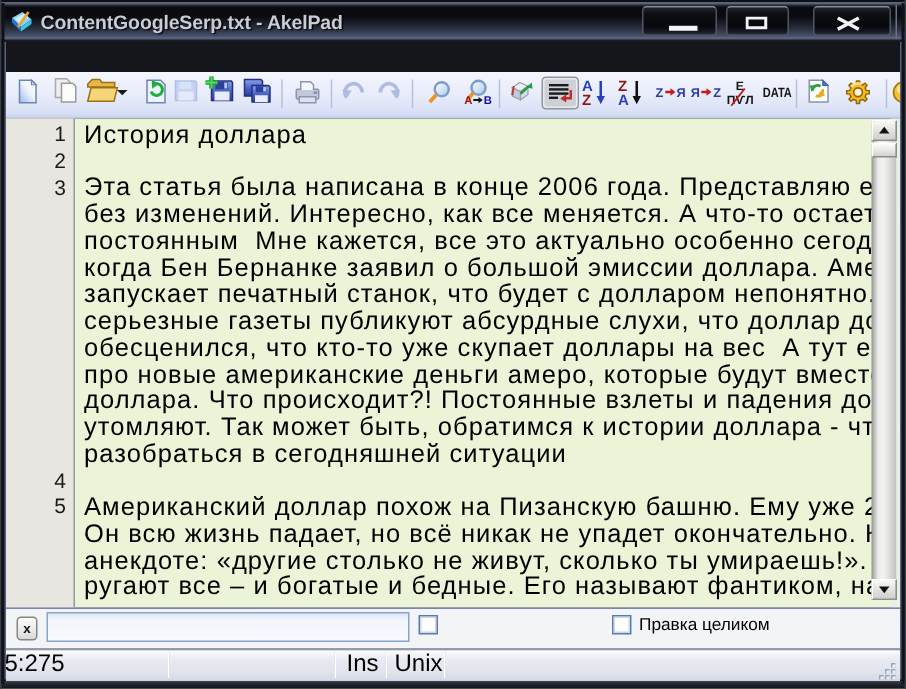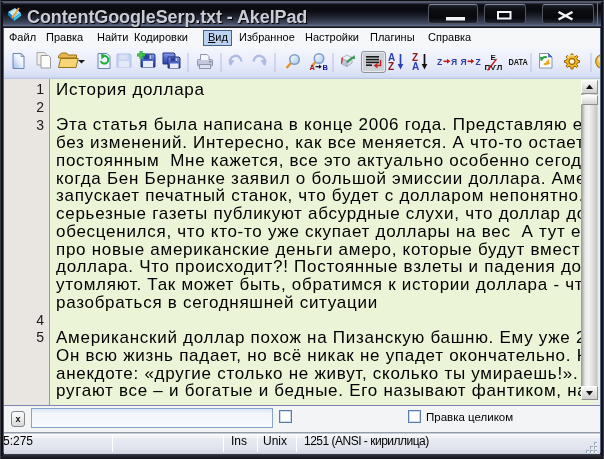--- a/index.html
+++ b/index.html
@@ -4,21 +4,21 @@
 <style>
 * { margin:0; padding:0; box-sizing:border-box; }
 html,body { width:604px; height:459px; overflow:hidden; font-family:"Liberation Sans", sans-serif; -webkit-font-smoothing:antialiased; }
 #win { position:absolute; left:0; top:0; width:604px; height:459px; background:#14161c; }
 
 
 #titlebar { position:absolute; left:0; top:0; width:604px; height:28px;
   background:linear-gradient(180deg,#0e1015 0px,#0e1015 1px,#5c6478 1.6px,#5a6276 2.4px,#2a2e3a 3.4px,#0a0b10 5px,#0b0c11 11px,#1d212c 16px,#2f3546 20px,#434c64 23.5px,#5d6884 25.5px,#3a3f4e 26.3px,#191b22 27px,#14161c 28px);
 }
 #ticon { position:absolute; left:7px; top:7px; width:15px; height:15px; }
-#ttext { position:absolute; left:27px; top:7px; font-size:18px; font-weight:bold; color:#c9ccd5; text-shadow:1px 1px 1px #000; letter-spacing:-0.1px; }
+#ttext { position:absolute; left:27px; top:7px; font-size:13px; font-weight:bold; color:#c9ccd5; text-shadow:1px 1px 1px #000; letter-spacing:-0.1px; }
 .tbtn { position:absolute; top:4px; height:20px; border-radius:3px;
   background:linear-gradient(180deg,#20242e 0%,#0d0e13 25%,#07080c 70%,#161a25 90%,#272e3f 100%);
   border:1px solid #50545f; border-top-color:#868c99; }
 #btnmin { left:428px; width:50px; }
 #btnmax { left:484px; width:42px; }
 #btncls { left:542px; width:52px; }
 
 
 #menubar { position:absolute; left:4px; top:28px; width:596px; height:20px; background:#f6f7f9; font-size:11px; color:#000; }
 .mi { position:absolute; top:3px; }
@@ -48,21 +48,21 @@
 
 #searchbar { position:absolute; left:4px; top:405px; width:596px; height:27px; background:#f3f4f6; border-top:1px solid #7a84ae; }
 #sclose { position:absolute; left:7px; top:5px; width:14px; height:16px; border:1px solid #858585; border-radius:3px;
   background:linear-gradient(180deg,#fdfdfd,#e8e8e8 60%,#d8d8d8); font-size:9px; font-weight:bold; text-align:center; line-height:14px; color:#111; }
 #sinput { position:absolute; left:27px; top:2px; width:242px; height:20px; border:1px solid #86a3cc; background:linear-gradient(180deg,#dde6f4 0%,#f2f6fd 25%,#f7fafe 100%); }
 .cb { position:absolute; top:4px; width:13px; height:13px; background:#fff; border:1px solid #5a7ca8; box-shadow:inset 0 0 0 1px #c9d8ea; }
 .cblabel { position:absolute; top:5px; font-size:11.5px; color:#000; }
 
 
 #statusbar { position:absolute; left:4px; top:432px; width:596px; height:22px;
-  background:linear-gradient(180deg,#959db0 0px,#8f97a8 1px,#ffffff 2px,#f2f4f8 4px,#e7eaf1 8px,#e1e4ed 16px,#d6dae6 21px,#ccd1de 22px); font-size:12px; color:#000; }
+  background:linear-gradient(180deg,#959db0 0px,#8f97a8 1px,#ffffff 2px,#f2f4f8 4px,#e7eaf1 8px,#e1e4ed 16px,#d6dae6 21px,#ccd1de 22px); font-size:16px; color:#000; }
 .ssep { position:absolute; top:3px; width:1px; height:17px; background:#a9adbc; border-right:1px solid #fff; }
 .stext { position:absolute; top:2px; }
 #grip { position:absolute; right:2px; top:9px; width:13px; height:13px; }
 #bottomborder { position:absolute; left:0; top:454px; width:604px; height:5px;
   background:linear-gradient(180deg,#3e4350 0%,#23252e 40%,#14151b 100%); }
 
 #lb1 { position:absolute; left:0; top:0; width:1px; height:459px; background:#3a3d48; }
 #lb2 { position:absolute; left:1px; top:2px; width:2px; height:454px; background:#101218; }
 #lb3 { position:absolute; left:3px; top:28px; width:1px; height:425px; background:#566080; }
 #rb1 { position:absolute; left:603px; top:0; width:1px; height:459px; background:#3a3d48; }
@@ -89,32 +89,20 @@
         <rect x="0" y="0" width="19" height="3.5" fill="#f2f3f5"></rect>
       </svg>
     <svg style="position:absolute;left:497px;top:11px" width="15" height="9">
         <rect x="1" y="1" width="12.5" height="6.5" fill="none" stroke="#f2f3f5" stroke-width="2"></rect>
       </svg>
     <svg style="position:absolute;left:557px;top:11px" width="18" height="10">
       <path d="M1.5,1 L15.5,8.5 M15.5,1 L1.5,8.5" stroke="#f2f3f5" stroke-width="2.4"></path>
     </svg>
   </div>
 
-  <div id="menubar">
-    <span class="mi" style="left:5px">Файл</span>
-    <span class="mi" style="left:42px">Правка</span>
-    <span class="mi" style="left:93px">Найти</span>
-    <span class="mi" style="left:130px">Кодировки</span>
-    <div id="vidbox"></div>
-    <span class="mi" id="vid"><u>В</u>ид</span>
-    <span class="mi" style="left:235px">Избранное</span>
-    <span class="mi" style="left:301px">Настройки</span>
-    <span class="mi" style="left:366px">Плагины</span>
-    <span class="mi" style="left:424px">Справка</span>
-  </div>
 
   <div id="toolbar">
   <svg width="596" height="31" style="position:absolute;left:0;top:0">
     <defs>
       <linearGradient id="gpage" x1="1" y1="0" x2="0" y2="1">
         <stop offset="0" stop-color="#ffffff"></stop>
             <stop offset="0.45" stop-color="#eef4fe"></stop>
             <stop offset="1" stop-color="#9cb8ea"></stop>
       </linearGradient>
       <linearGradient id="gfold" x1="0" y1="0" x2="0" y2="1">
@@ -299,21 +287,20 @@
   </div>
 
   <div id="statusbar">
     <div class="stext" style="left:-1px">5:275</div>
     <div class="ssep" style="left:108px"></div>
     <div class="ssep" style="left:219px"></div>
     <div class="stext" style="left:227px">Ins</div>
     <div class="ssep" style="left:253px"></div>
     <div class="stext" style="left:259px">Unix</div>
     <div class="ssep" style="left:292px"></div>
-    <div class="stext" style="left:300px; letter-spacing:-0.5px">1251  (ANSI - кириллица)</div>
     <svg id="grip" width="13" height="13">
       <g fill="#9aa6ba">
         <rect x="9" y="9" width="3" height="3"></rect>
           <rect x="9" y="5" width="3" height="3"></rect>
           <rect x="5" y="9" width="3" height="3"></rect>
         <rect x="9" y="1" width="3" height="3"></rect>
           <rect x="5" y="5" width="3" height="3"></rect>
           <rect x="1" y="9" width="3" height="3"></rect>
       </g>
       <g fill="#eef3f8">

